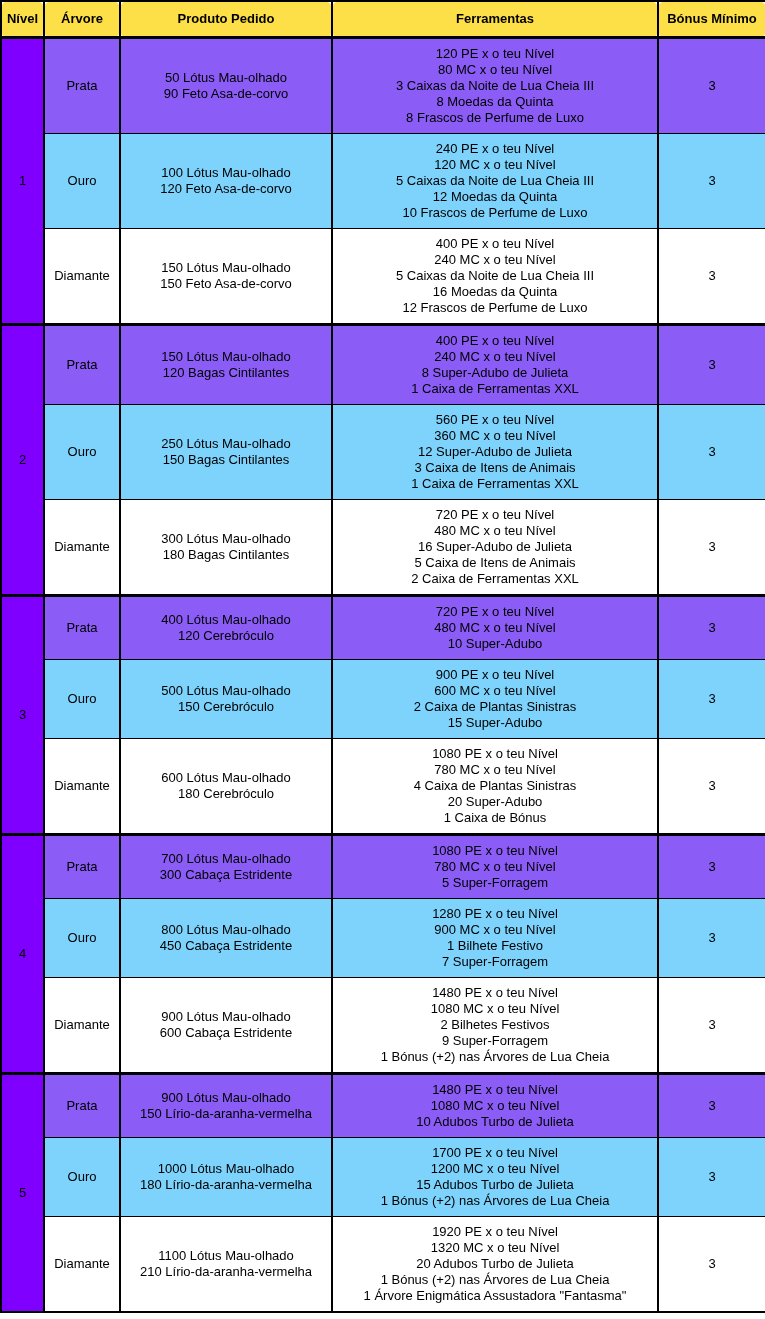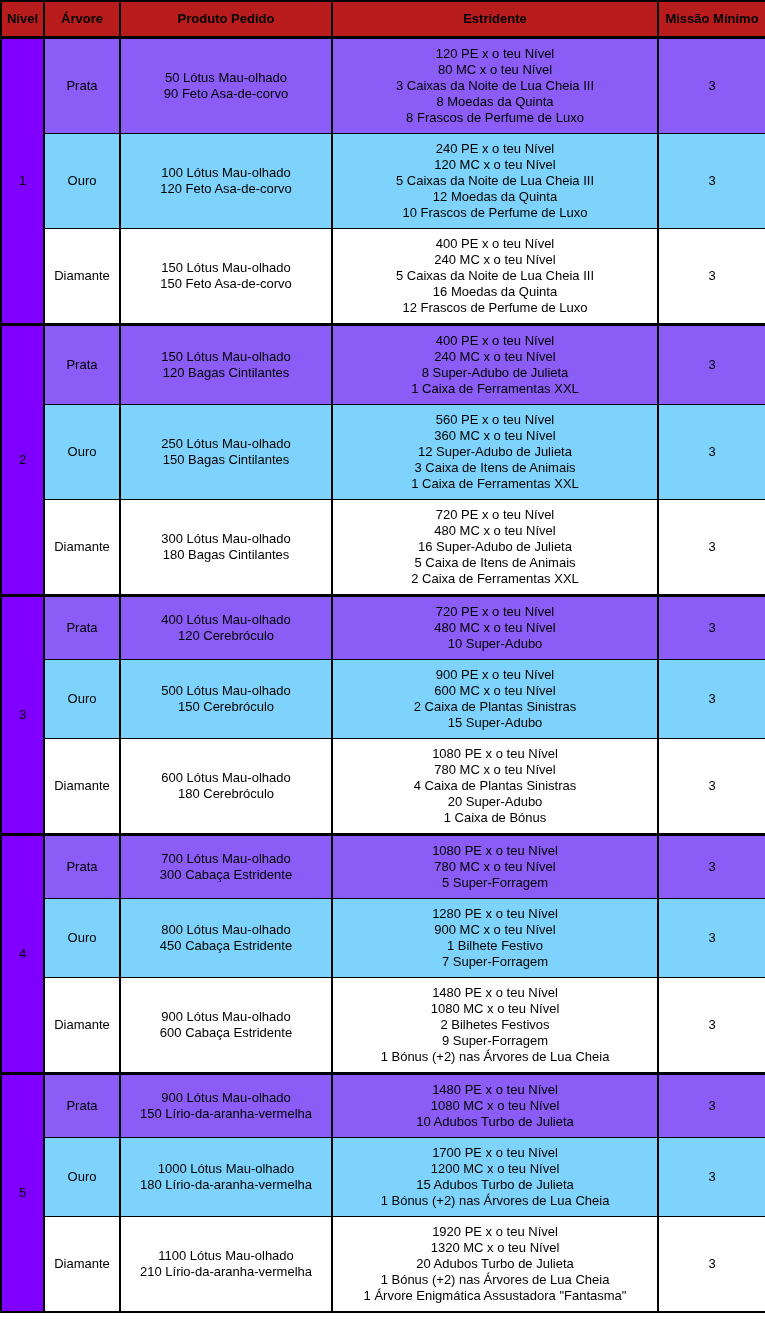--- a/index.html
+++ b/index.html
@@ -27,26 +27,27 @@
     border-bottom: 1px solid #000000;
     text-align: center;
     vertical-align: middle;
     color: #000000;
     font-size: 13px;
     line-height: 16px;
     padding: 7px 3px;
     overflow: hidden;
   }
   thead th {
-    background: #b91c1c;
+    background: #fde047;
     font-weight: bold;
     height: 22px;
     padding: 6px 1px;
     border-top: 2px solid #000000;
     border-bottom: 2px solid #000000;
+    border-radius: 8px;
   }
   td.level-cell {
     background: #8000FF;
     font-size: 13px;
   }
   tr.group-start td {
     border-top: 3px solid #000000;
   }
   tr.row-prata    td.data-cell { background: #8b5cf6; }
   tr.row-ouro     td.data-cell { background: #7dd3fc; }
@@ -61,22 +62,22 @@
     <col class="c-mission">
     <col class="c-product">
     <col class="c-reward">
     <col class="c-min">
   </colgroup>
   <thead>
     <tr>
       <th>Nível</th>
       <th>Árvore</th>
       <th>Produto Pedido</th>
-      <th>Estridente</th>
-      <th>Missão Mínimo</th>
+      <th>Ferramentas</th>
+      <th>Bónus Mínimo</th>
     </tr>
   </thead>
   <tbody id="table-body">
       <tr class="row-prata group-start">
         <td rowspan="3" class="level-cell">1</td>
         <td class="data-cell mission-cell">Prata</td>
         <td class="data-cell products-cell">50 Lótus Mau-olhado<br>90 Feto Asa-de-corvo</td>
         <td class="data-cell rewards-cell">120 PE x o teu Nível<br>80 MC x o teu Nível<br>3 Caixas da Noite de Lua Cheia III<br>8 Moedas da Quinta<br>8 Frascos de Perfume de Luxo</td>
         <td class="data-cell min-level-cell">3</td>
       </tr>

